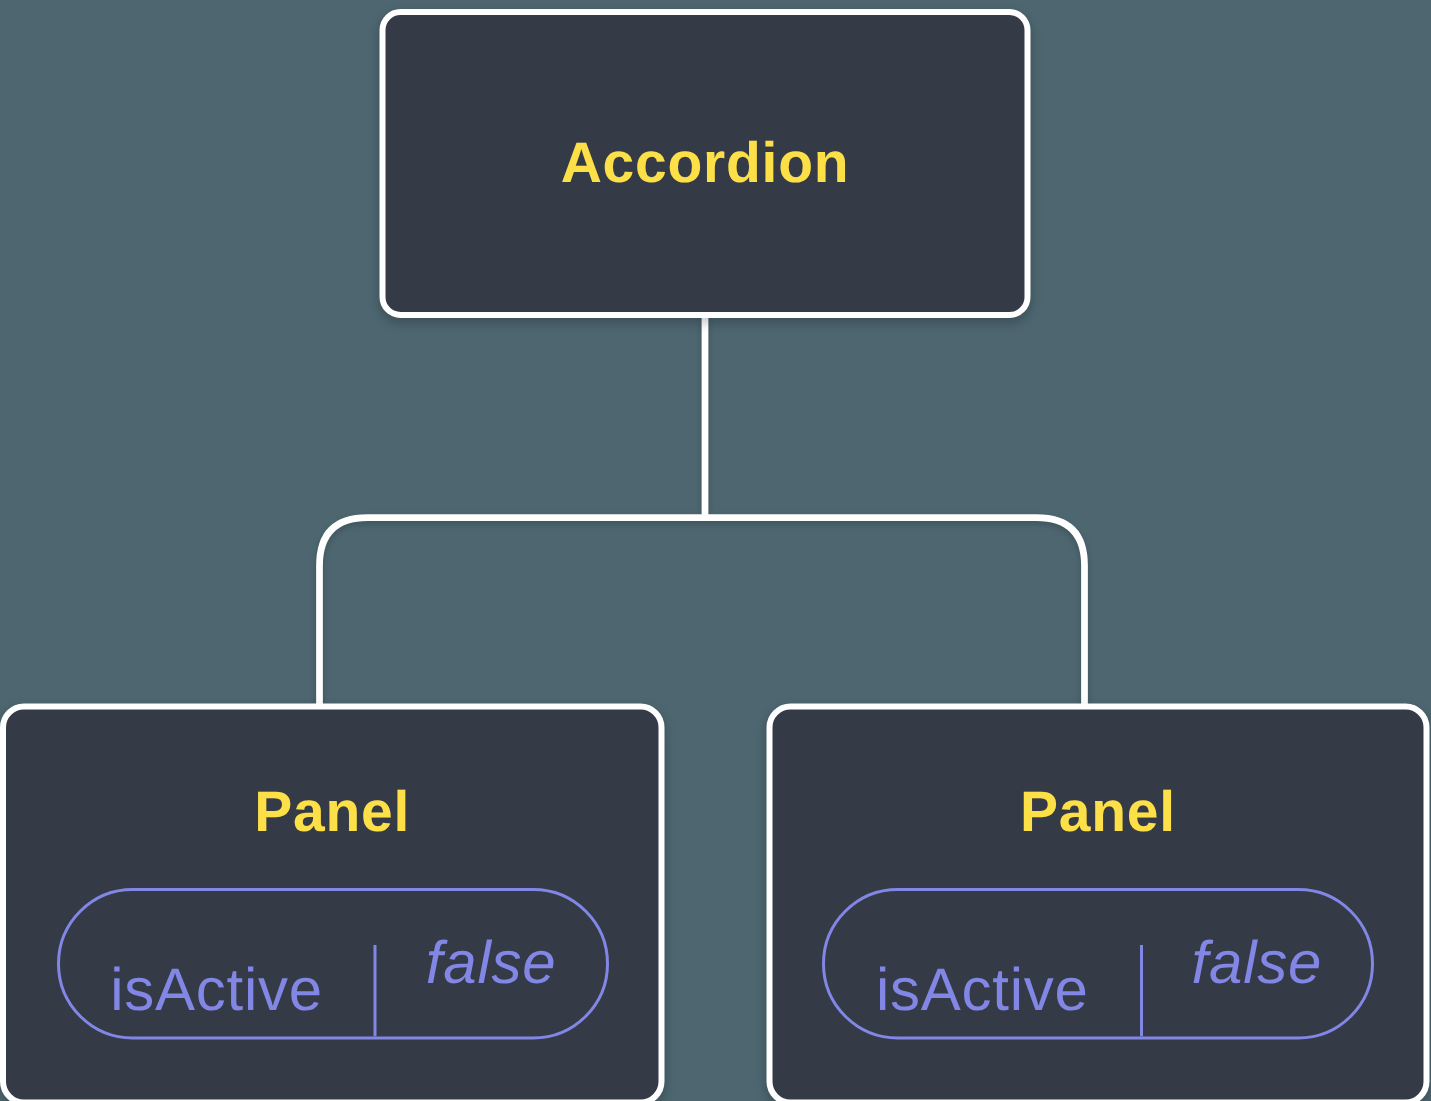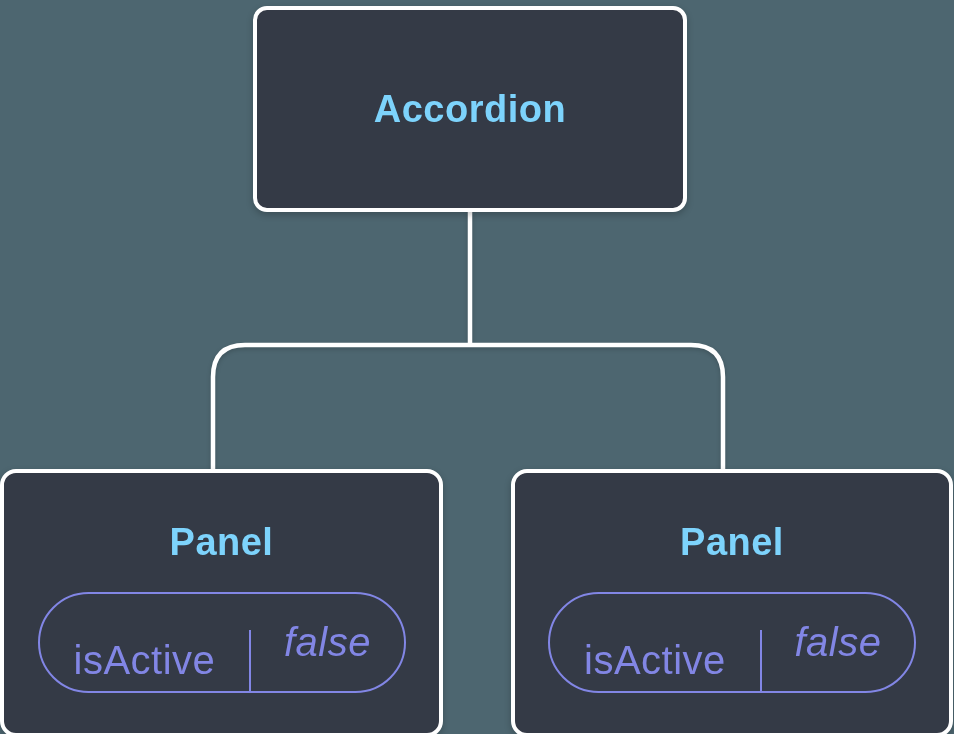--- a/index.html
+++ b/index.html
@@ -41,21 +41,21 @@
   }
   .node-root {
     left: 253px; top: 6px;
     width: 434px; height: 206px;
     border-radius: 14px;
     display: flex;
     align-items: center;
     justify-content: center;
   }
   .node-label {
-    color: #7dd3fc;
+    color: #fde047;
     font-size: 38px;
     font-weight: bold;
     letter-spacing: 0.5px;
     line-height: 42px;
     text-align: center;
   }
   .node-child {
     top: 469px;
     width: 443px; height: 268px;
     border-radius: 16px;

